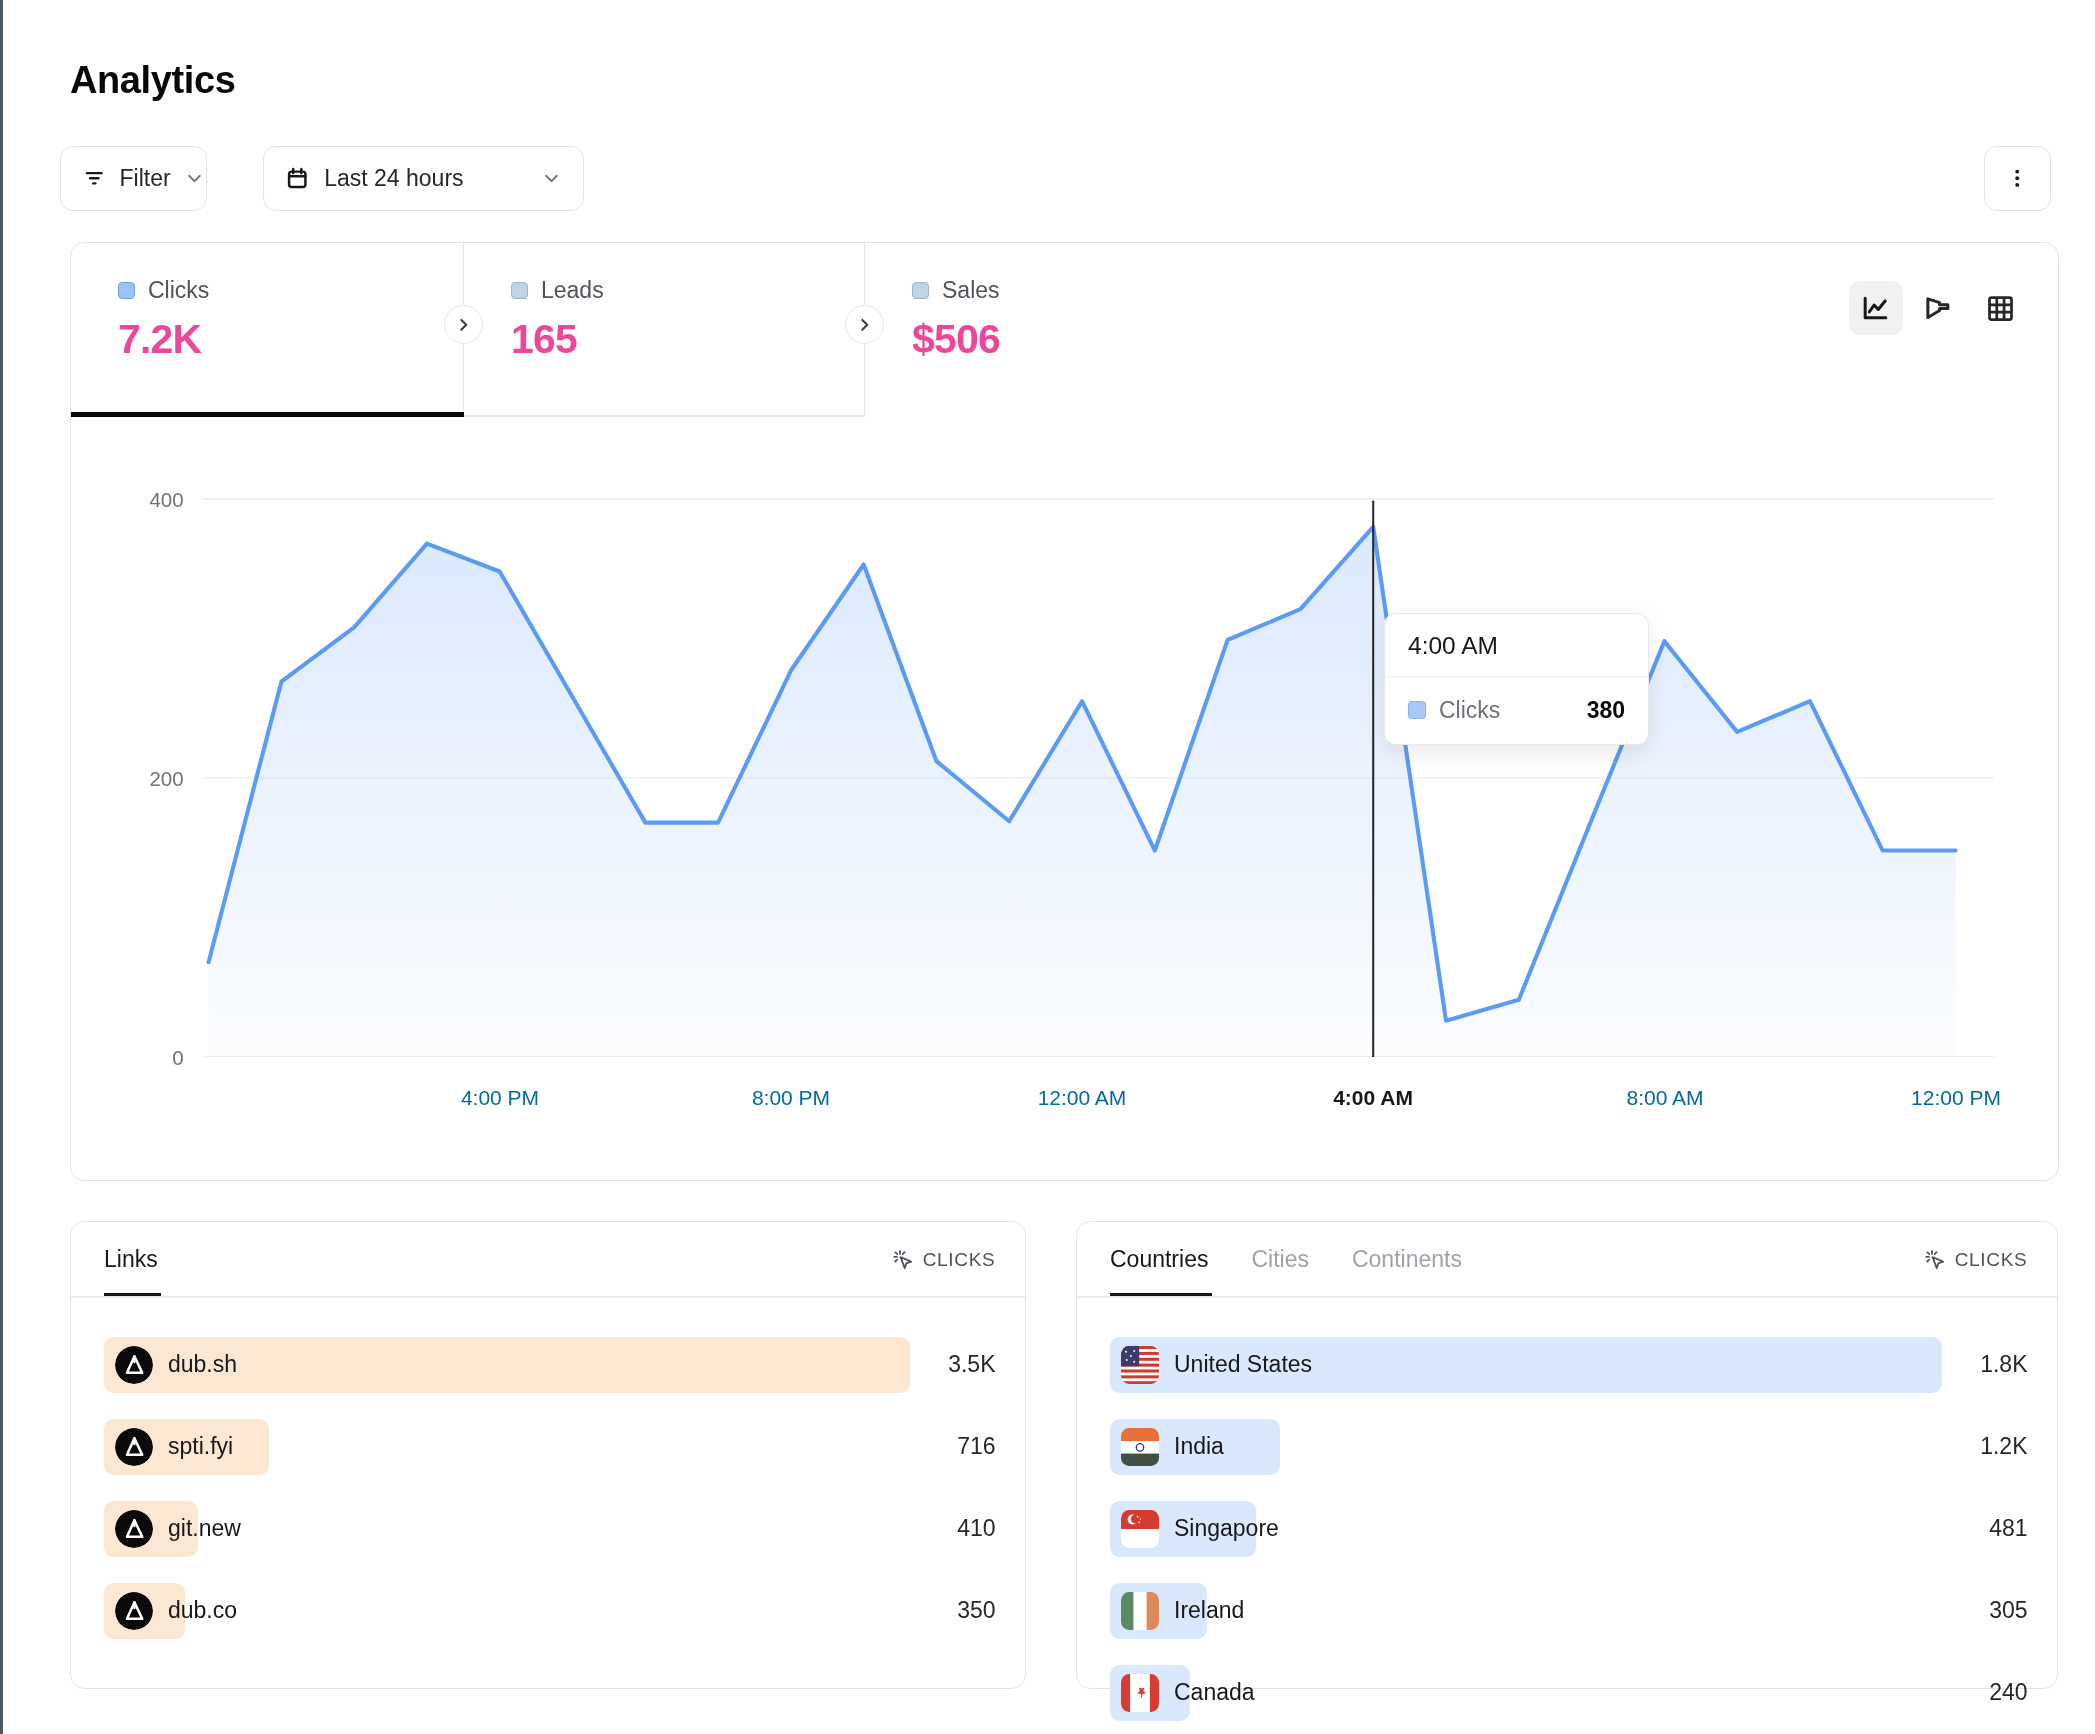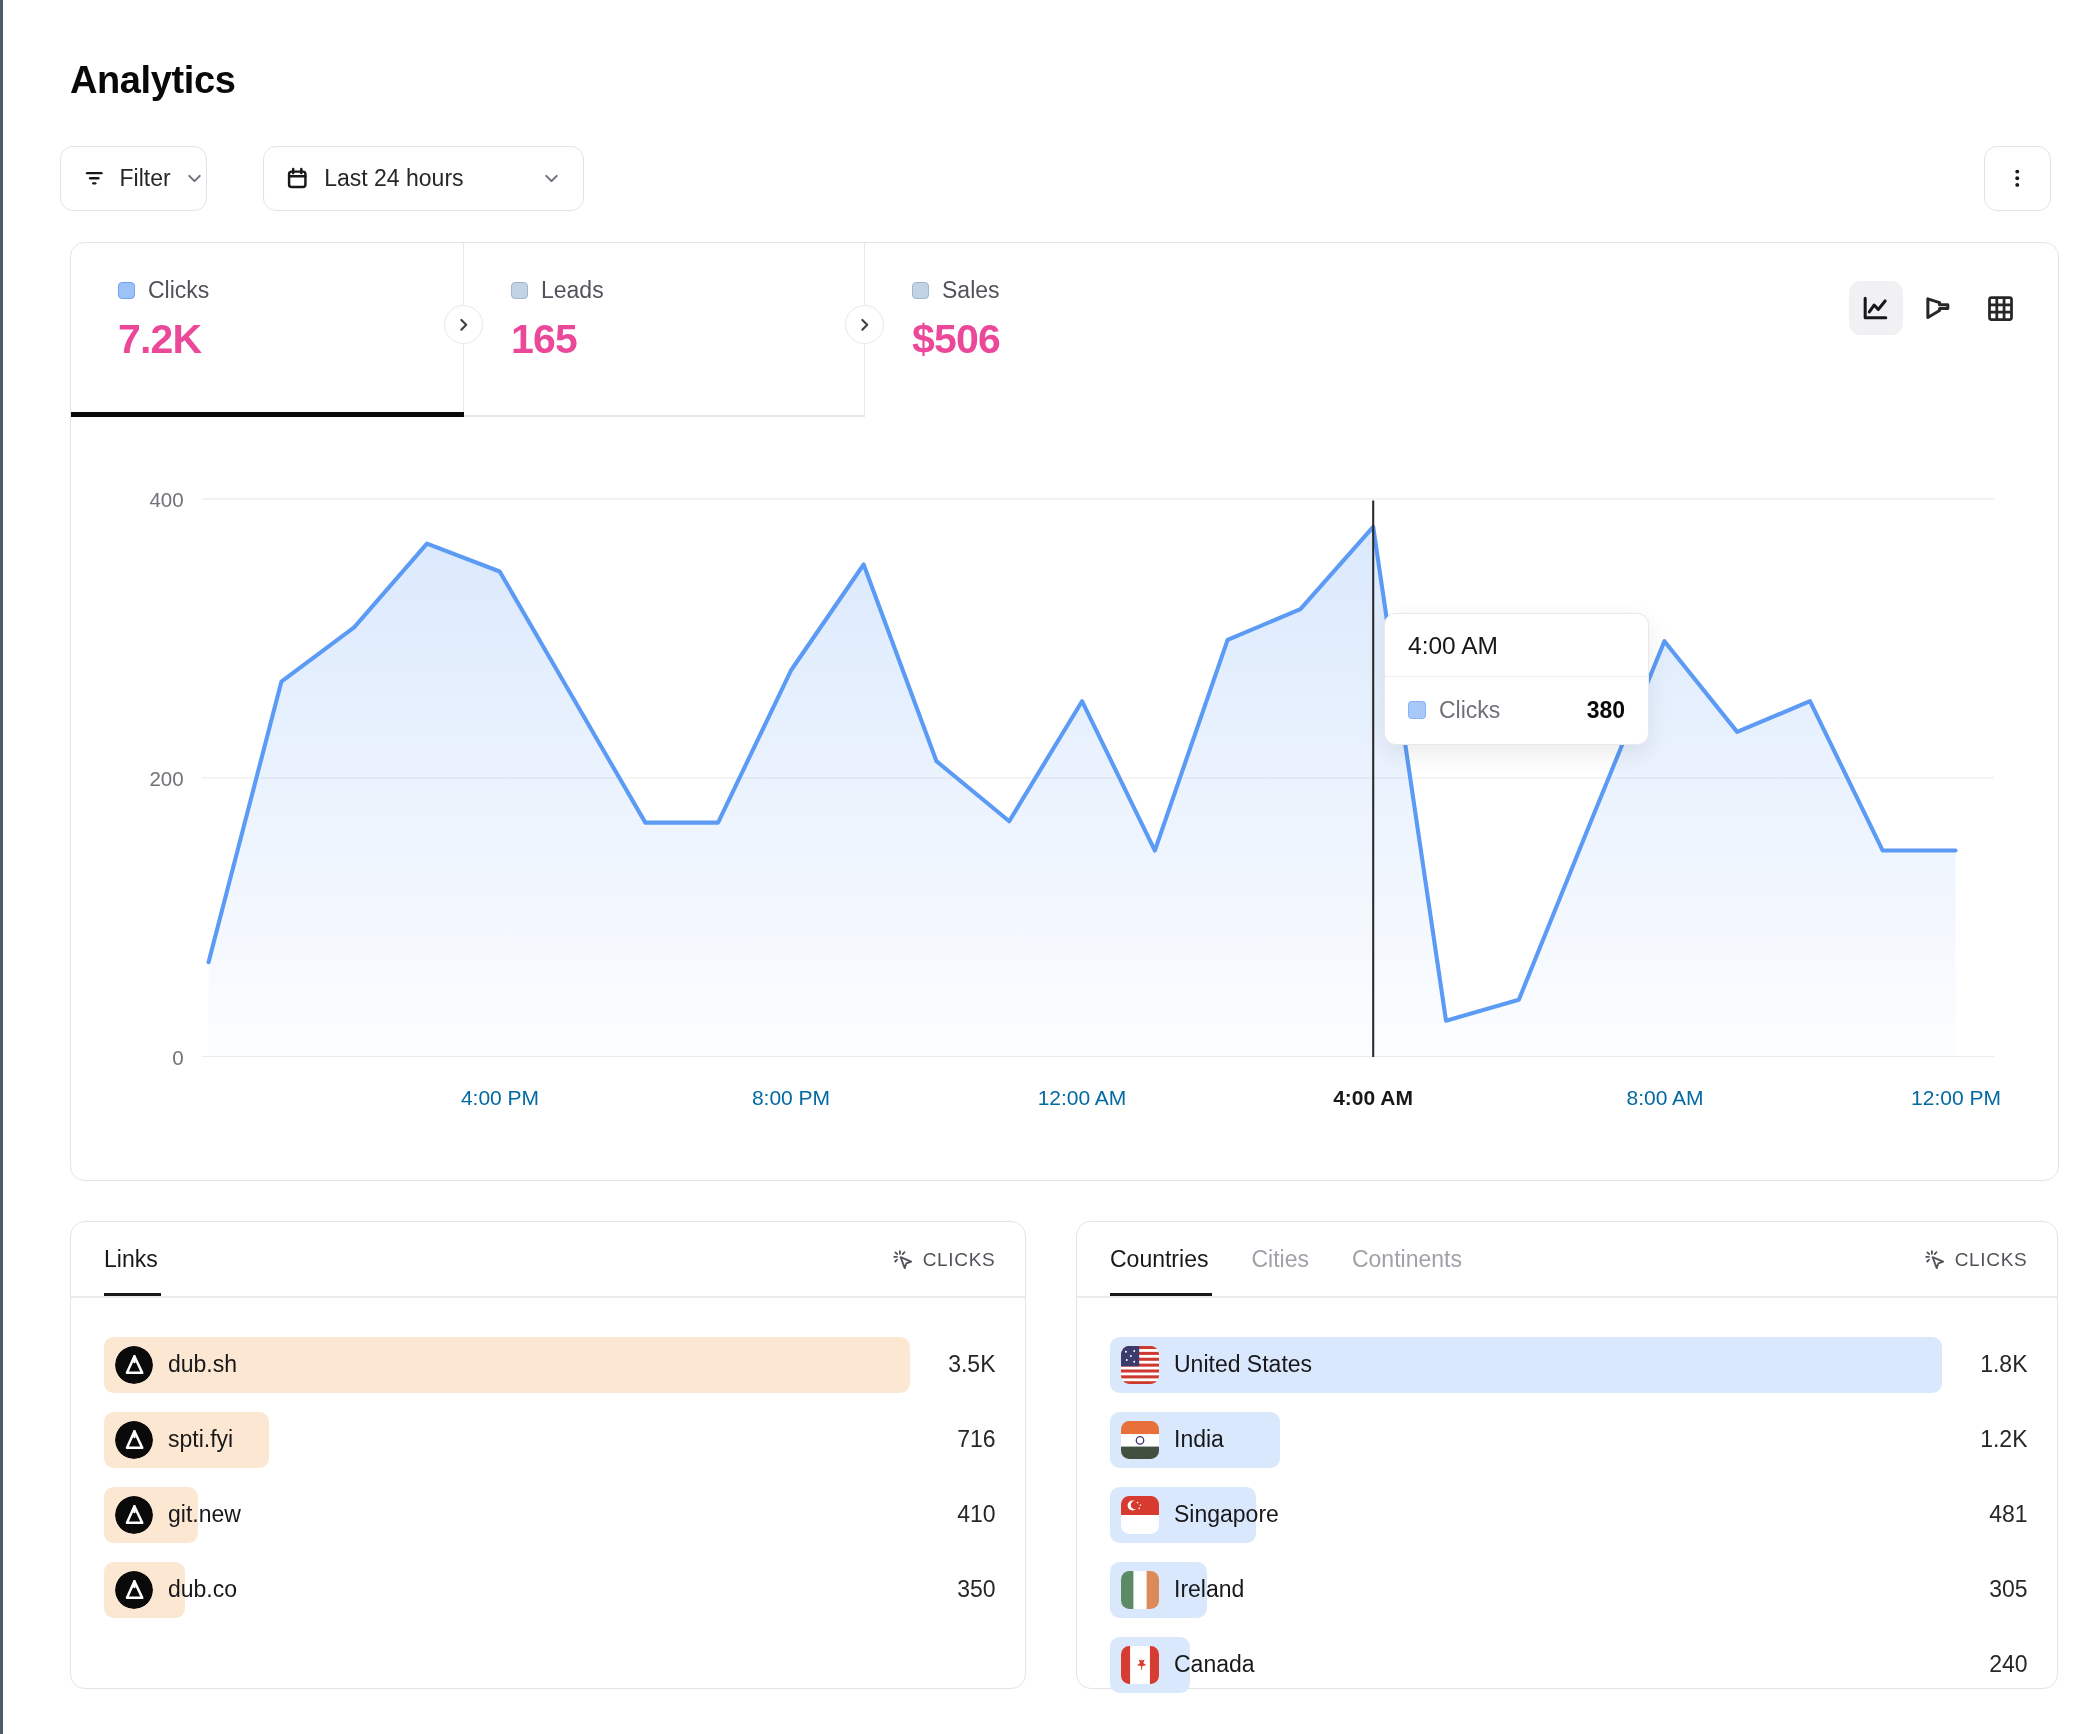--- a/index.html
+++ b/index.html
@@ -81,21 +81,21 @@
   .panel.links { left:70px; width:956px; }
   .panel.countries { left:1076px; width:982px; }
   .panel-head { position:absolute; left:33px; right:29.5px; top:0; height:75px; display:flex; align-items:center; }
   .panel-tabs { display:flex; gap:43px; }
   .panel-tab { font-size:23px; color:#18181b; cursor:pointer; position:relative; }
   .panel-tab.inactive { color:#a1a1aa; }
   .panel-tab.active::after { content:""; position:absolute; left:0; right:-3.3px; bottom:-25px; height:4.9px; background:#18181b; }
   .panel-divider { position:absolute; left:0; right:0; top:74px; height:1.6px; background:#ececee; }
   .metric-head { margin-left:auto; display:flex; align-items:center; gap:8.2px; color:#52525b; font-size:19px; letter-spacing:0.7px; cursor:pointer; }
 
-  .rows { position:absolute; left:33px; right:29.5px; top:115px; display:flex; flex-direction:column; gap:19px; }
+  .rows { position:absolute; left:33px; right:29.5px; top:115px; display:flex; flex-direction:column; gap:26px; }
   .row { position:relative; height:56px; cursor:pointer; }
   .row-bar { position:absolute; left:0; top:0; height:56px; border-radius:9.8px; width:calc((100% - 86px) * var(--p)); min-width:64px; }
   .links .row-bar { background:#fce8d2; }
   .countries .row-bar { background:#d9e8fc; }
   .row-avatar { position:absolute; left:10.6px; top:9px; width:38px; height:38px; border-radius:50%; overflow:hidden; }
   .row-flag { position:absolute; left:10.6px; top:9px; width:38px; height:38px; border-radius:8.2px; overflow:hidden; box-shadow:inset 0 0 0 0.8px rgba(0,0,0,.06); }
   .row-flag svg, .row-avatar svg { display:block; width:100%; height:100%; }
   .row-label { position:absolute; left:64px; top:14px; font-size:23px; color:#18181b; }
   .row-value { position:absolute; right:0; top:14px; font-size:23px; font-weight:500; color:#27272a; }
 </style>

